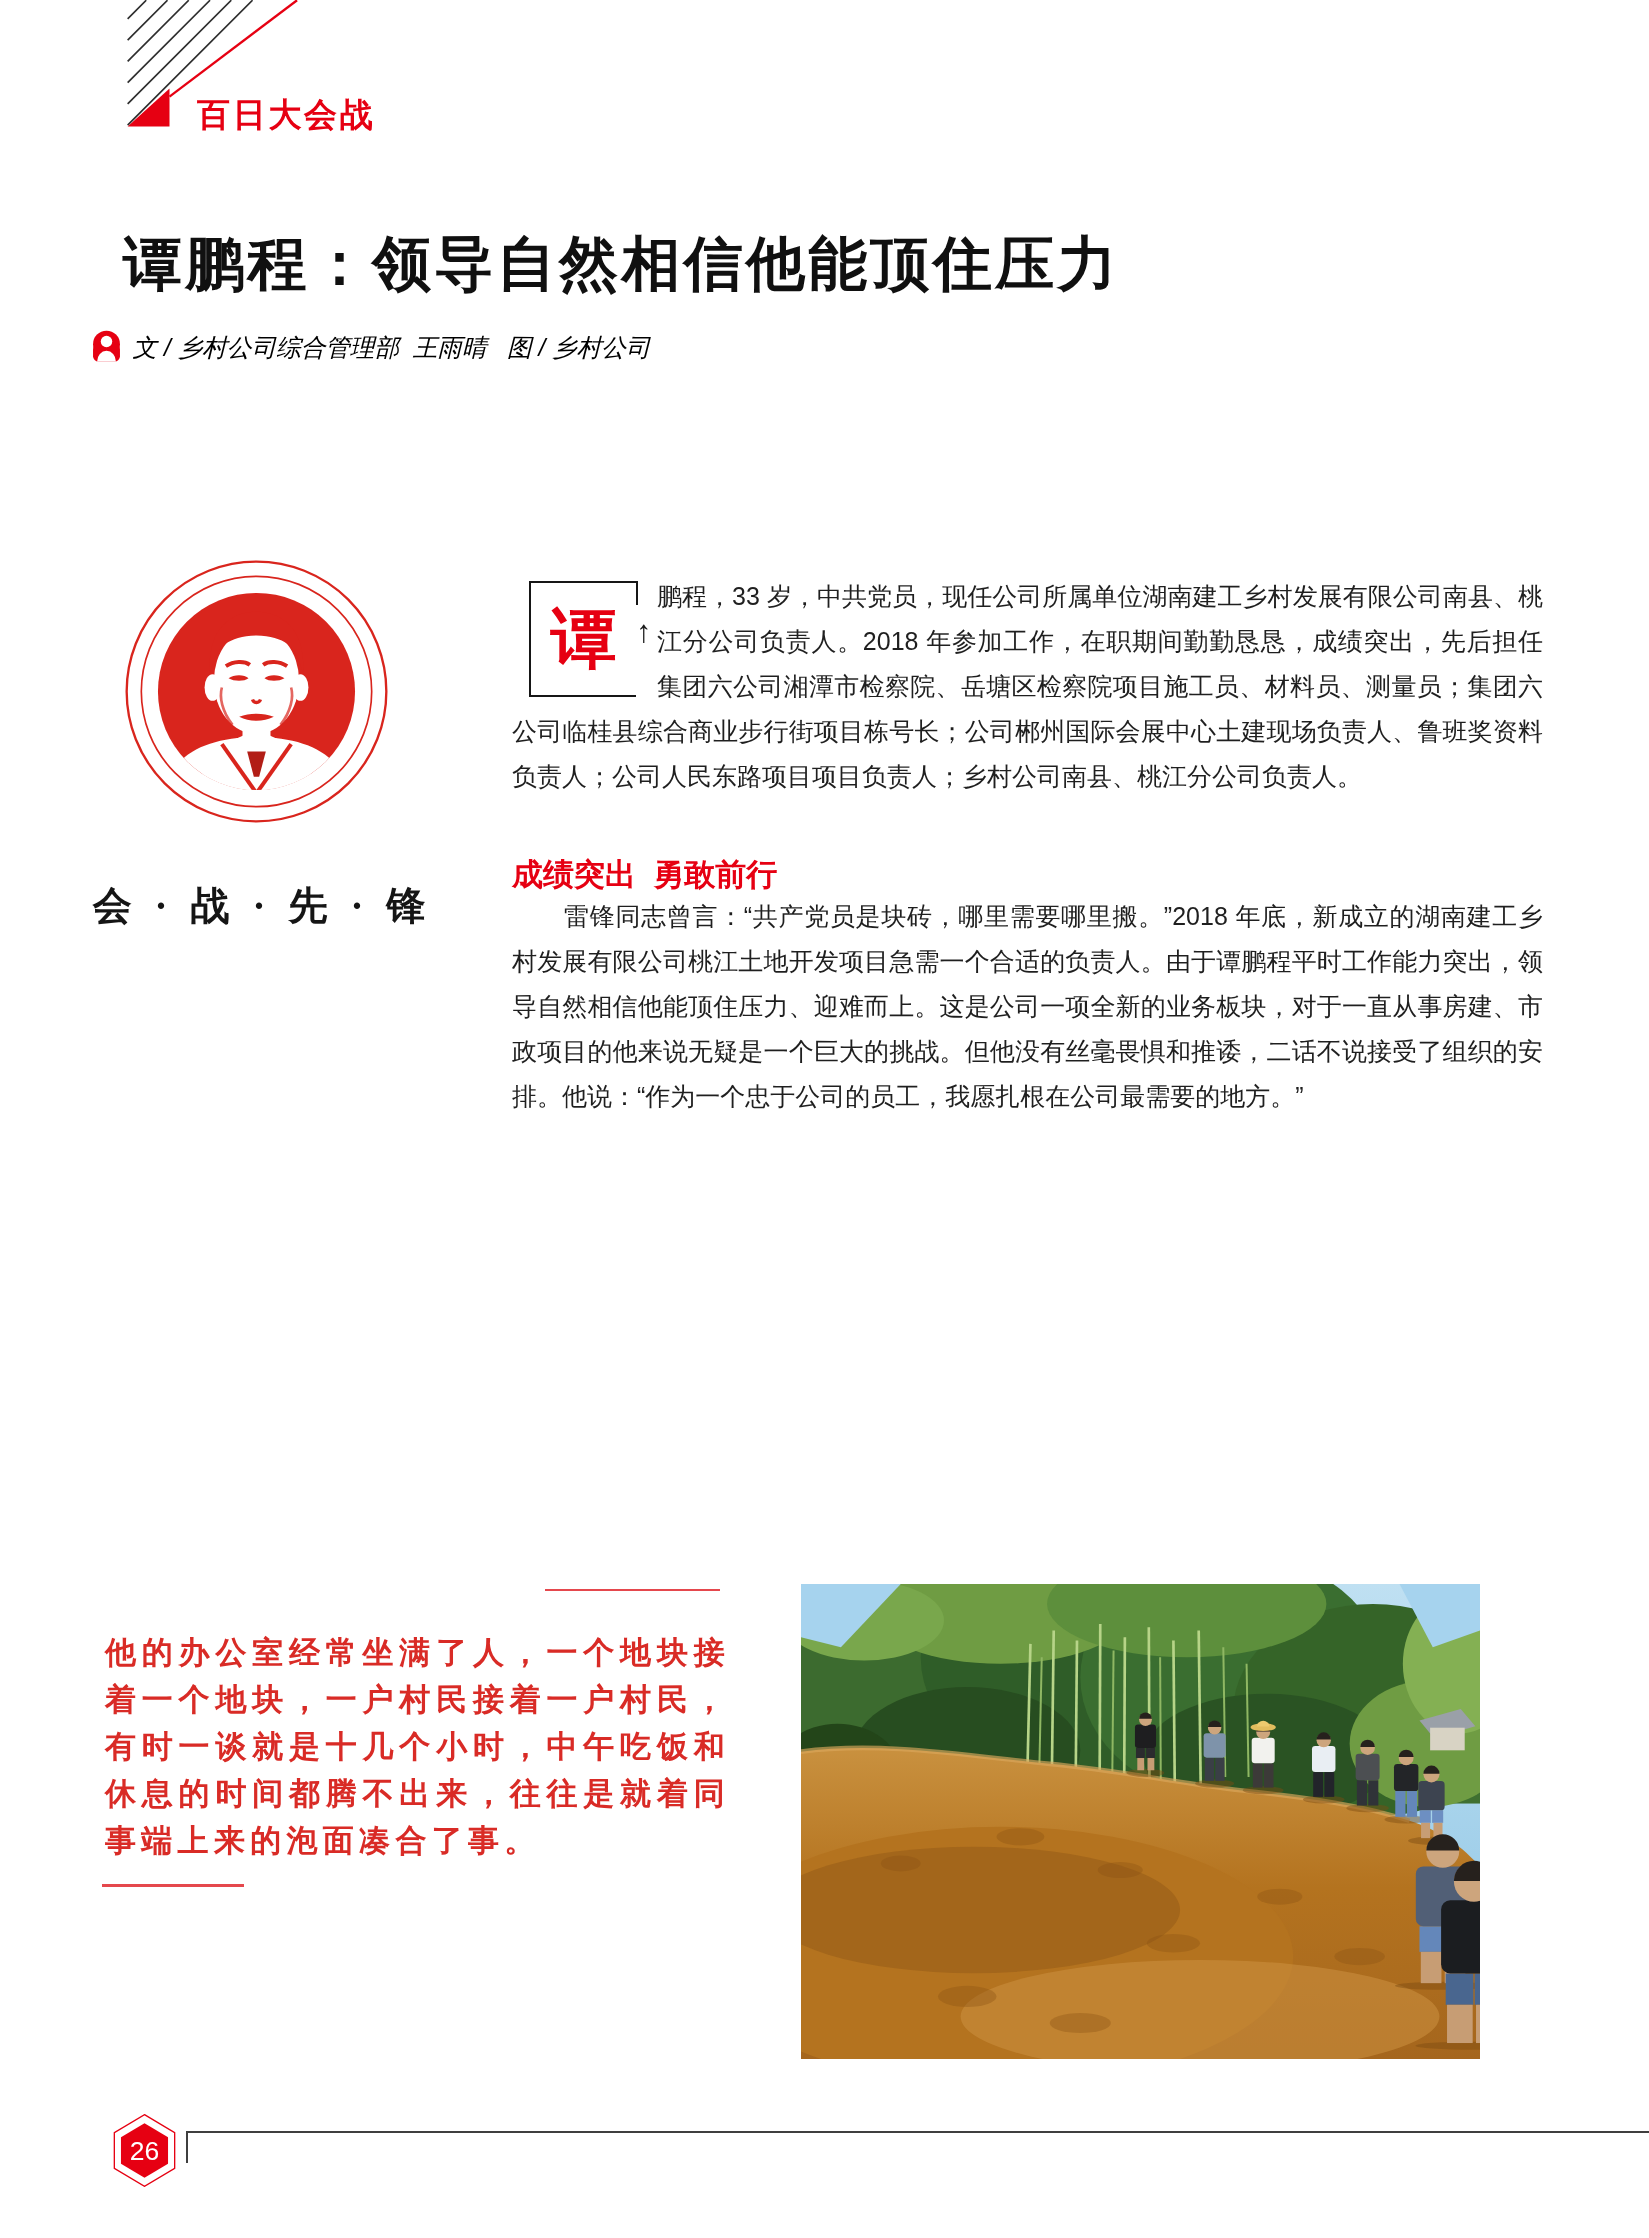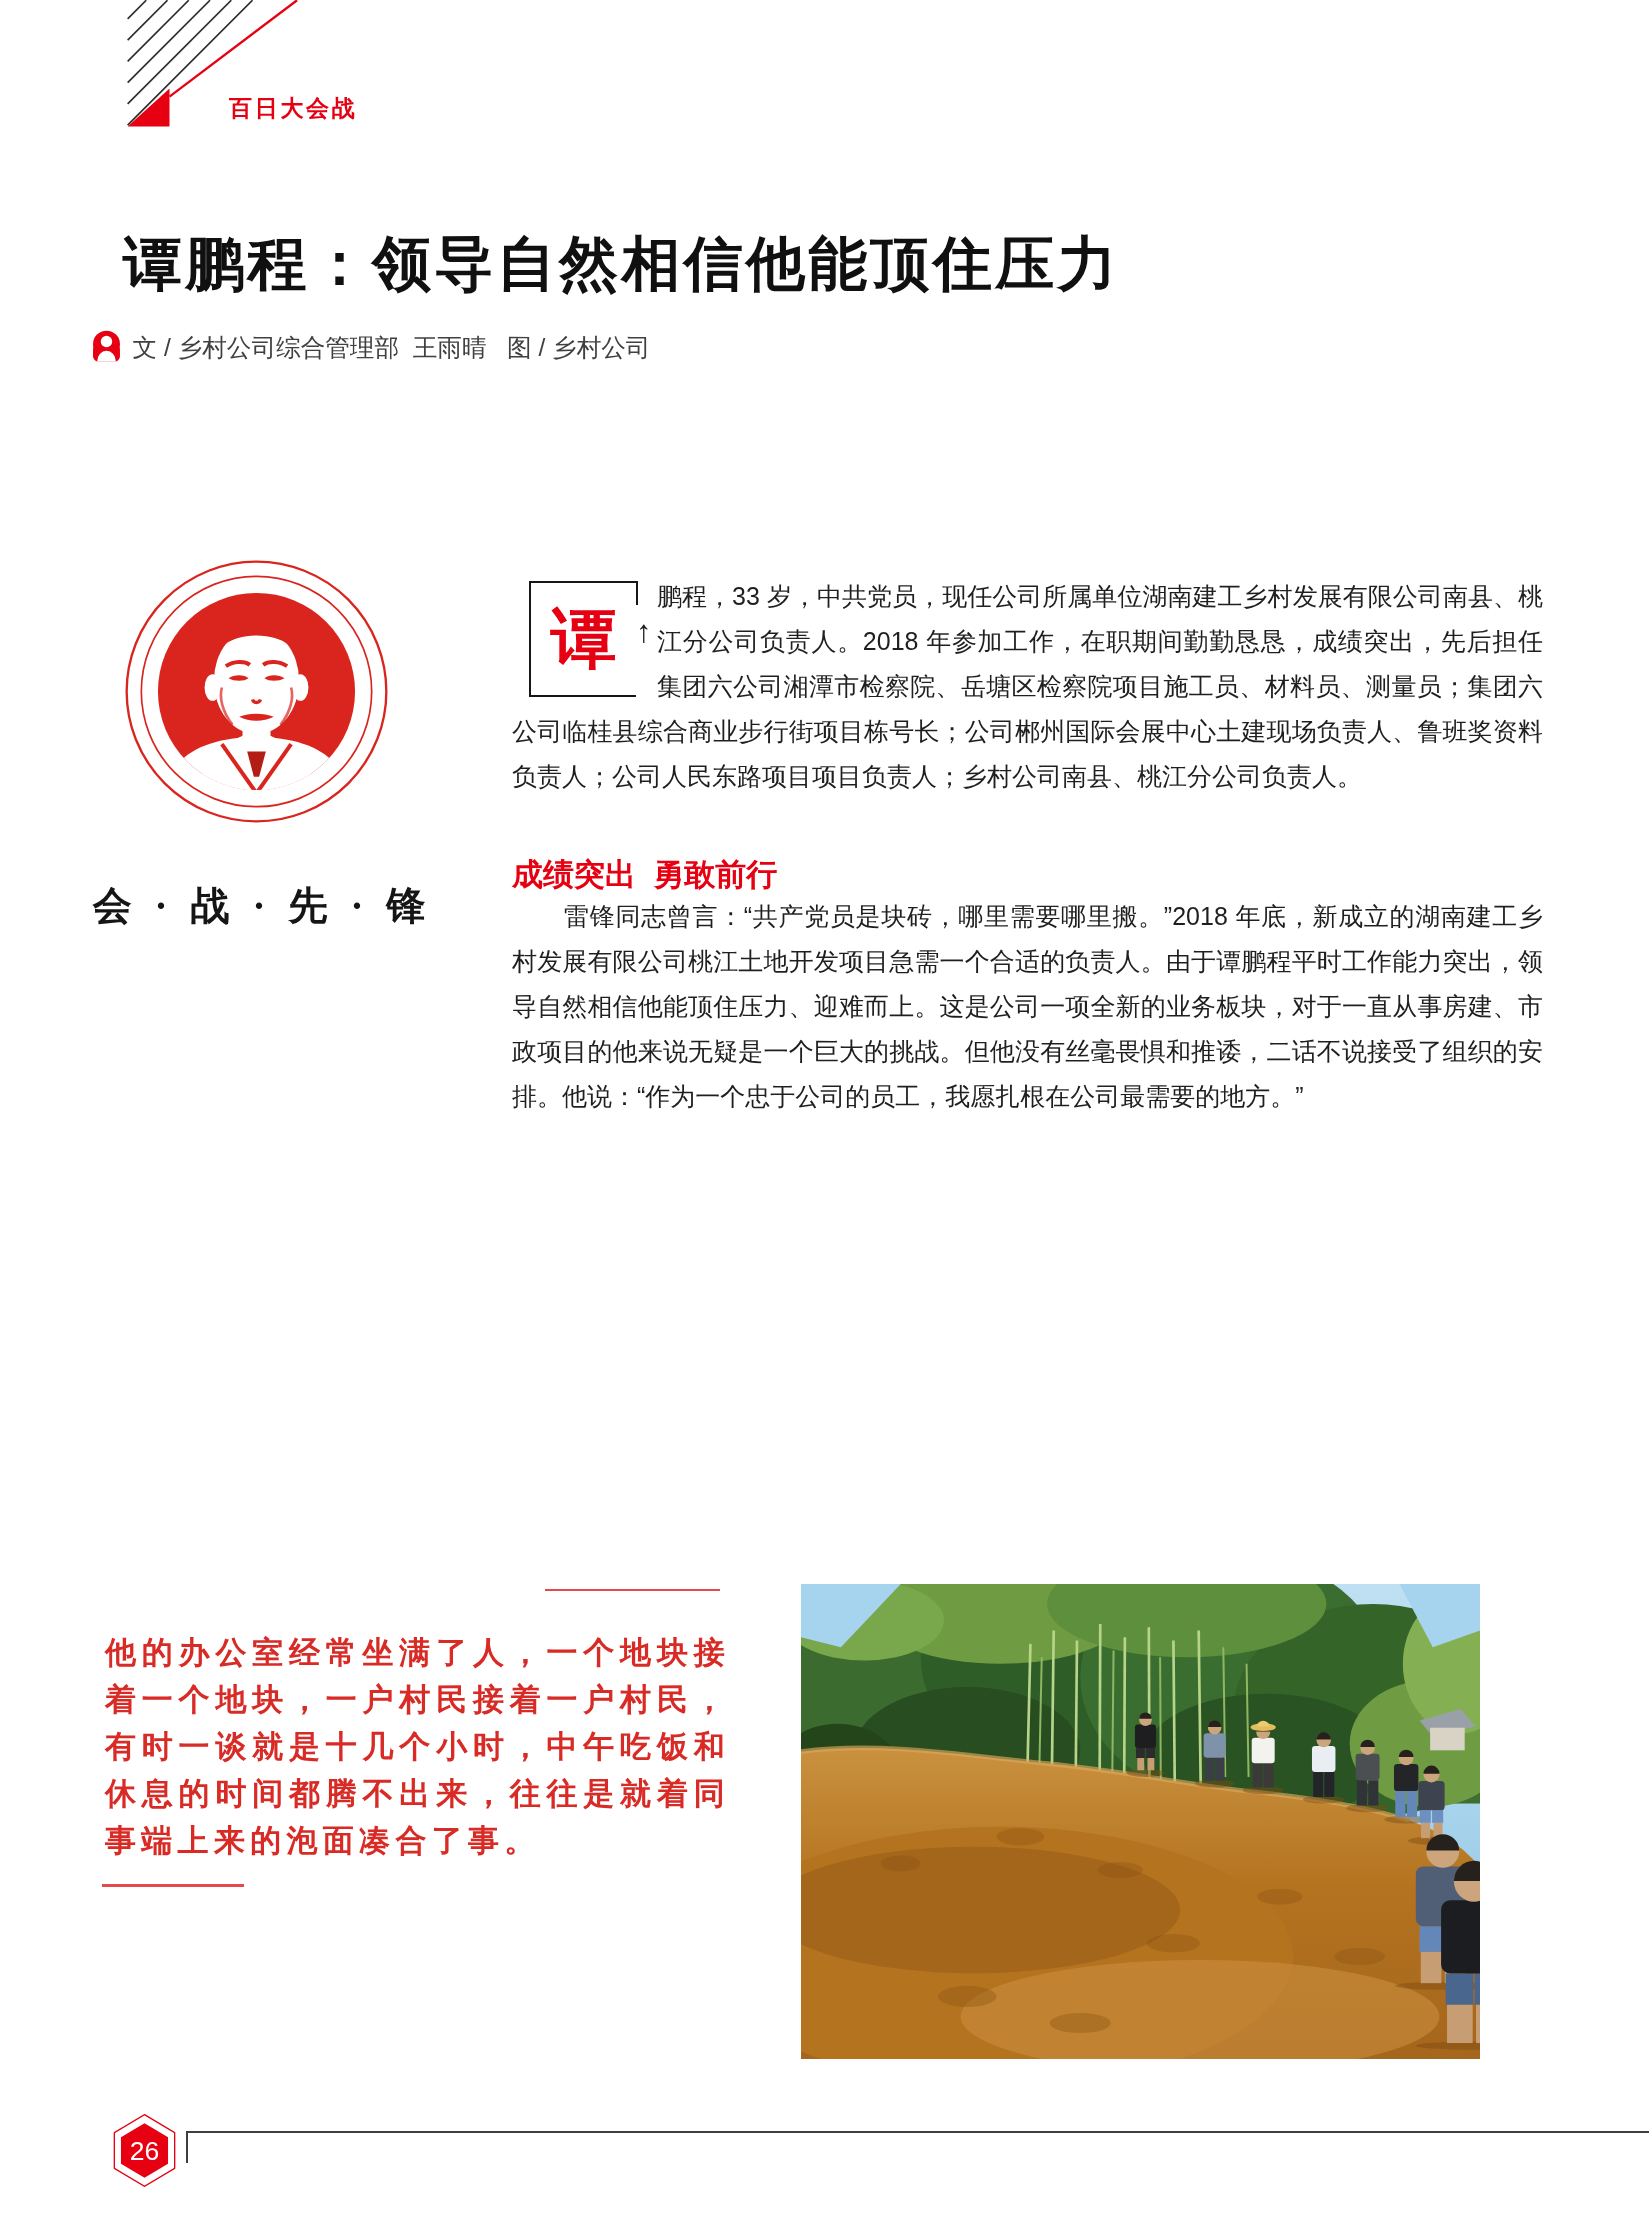--- a/index.html
+++ b/index.html
@@ -3,28 +3,28 @@
 <meta charset="utf-8">
 <style>
   html,body{margin:0;padding:0;background:#ffffff;}
   body{width:1650px;height:2239px;position:relative;overflow:hidden;
        font-family:"Liberation Sans","DejaVu Sans",sans-serif;}
   .abs{position:absolute;}
   .prewrap{white-space:pre-wrap;}
 
   
   .stripes{left:123px;top:0;width:186px;height:132px;}
-  .section-tag{left:197px;top:93px;font-size:23px;font-weight:700;color:#e60012;letter-spacing:2.7px;margin-left:32px;}
+  .section-tag{left:197px;top:93px;font-size:33px;font-weight:700;color:#e60012;letter-spacing:2.7px;}
 
   
   .article-title{left:123px;top:225px;width:1423px;font-family:"Liberation Serif","DejaVu Serif",serif;
       font-weight:700;font-size:59px;color:#101010;letter-spacing:3.3px;}
   .byline{left:91px;top:330px;display:flex;align-items:center;}
   .byline svg{width:31px;height:35px;display:block;}
-  .byline-text{margin-left:10.6px;font-size:24.6px;color:#404040;}
+  .byline-text{margin-left:10.6px;font-size:24.6px;color:#000000;font-style:italic;}
 
   
   .portrait{left:122px;top:557px;width:269px;height:269px;}
   .portrait-caption{left:80px;top:879px;width:352px;text-align:right;
       font-family:"Liberation Serif","DejaVu Serif",serif;font-size:39px;font-weight:700;
       color:#151515;letter-spacing:6.6px;}
 
   
   .article{left:512px;top:574px;width:1031px;}
   .body-text{font-size:25px;line-height:45px;color:#1f1f1f;text-align:justify;}

